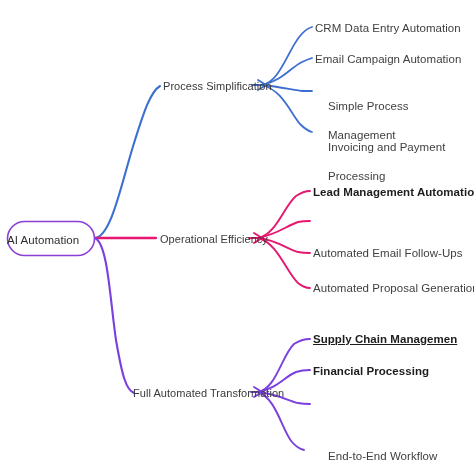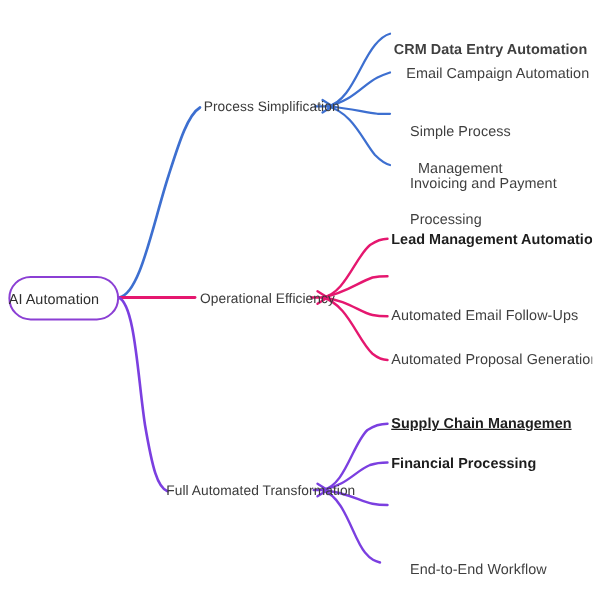--- a/index.html
+++ b/index.html
@@ -94,25 +94,25 @@
   </svg>
 
   <div class="node-label root-label">AI Automation</div>
 
   <div class="node-label branch-label" style="left:163px; top:79px;">Process Simplification</div>
 
   <div class="node-label branch-label" style="left:160px; top:232px;">Operational Efficiency</div>
 
   <div class="node-label branch-label" style="left:133px; top:386px;">Full Automated Transformation</div>
 
-  <div class="node-label leaf-label" style="left:315px; top:33px;font-weight:bold;">CRM Data Entry Automation</div>
+  <div class="node-label leaf-label" style="left:315px; top:21px;">CRM Data Entry Automation</div>
 
-  <div class="node-label leaf-label" style="left:315px; top:52px;margin-left:10px;">Email Campaign Automation</div>
+  <div class="node-label leaf-label" style="left:315px; top:52px;">Email Campaign Automation</div>
 
-  <div class="node-label leaf-label" style="left:315px; top:84px;text-align:center;">
+  <div class="node-label leaf-label" style="left:315px; top:84px;">
     <span>Simple Process</span><br>
     <span>Management</span>
   </div>
 
   <div class="node-label leaf-label" style="left:315px; top:125px;">
     <span>Invoicing and Payment</span><br>
     <span>Processing</span>
   </div>
 
   <div class="node-label leaf-label bold" style="left:313px; top:185px;">Lead Management Automation</div>

